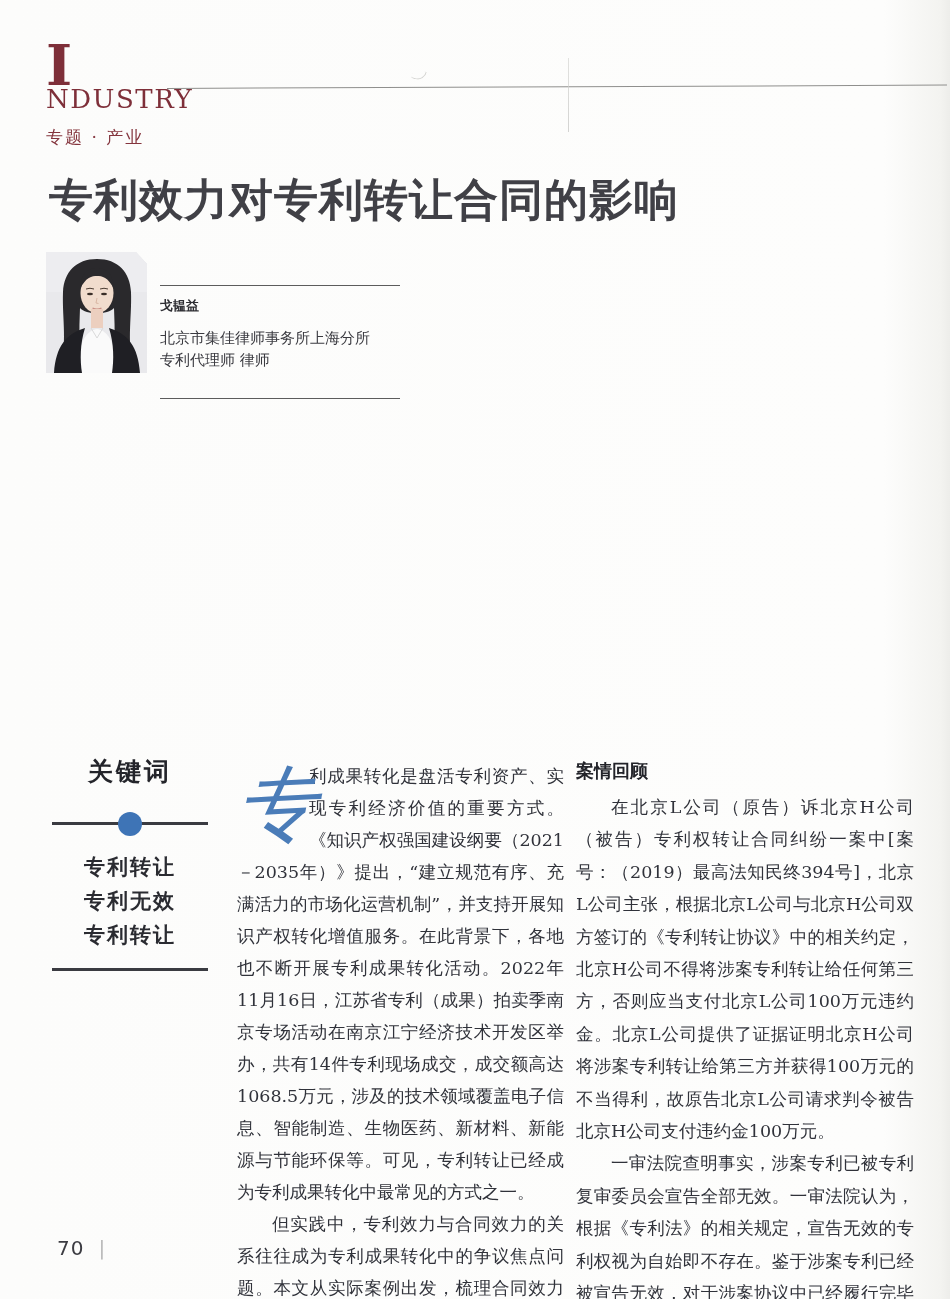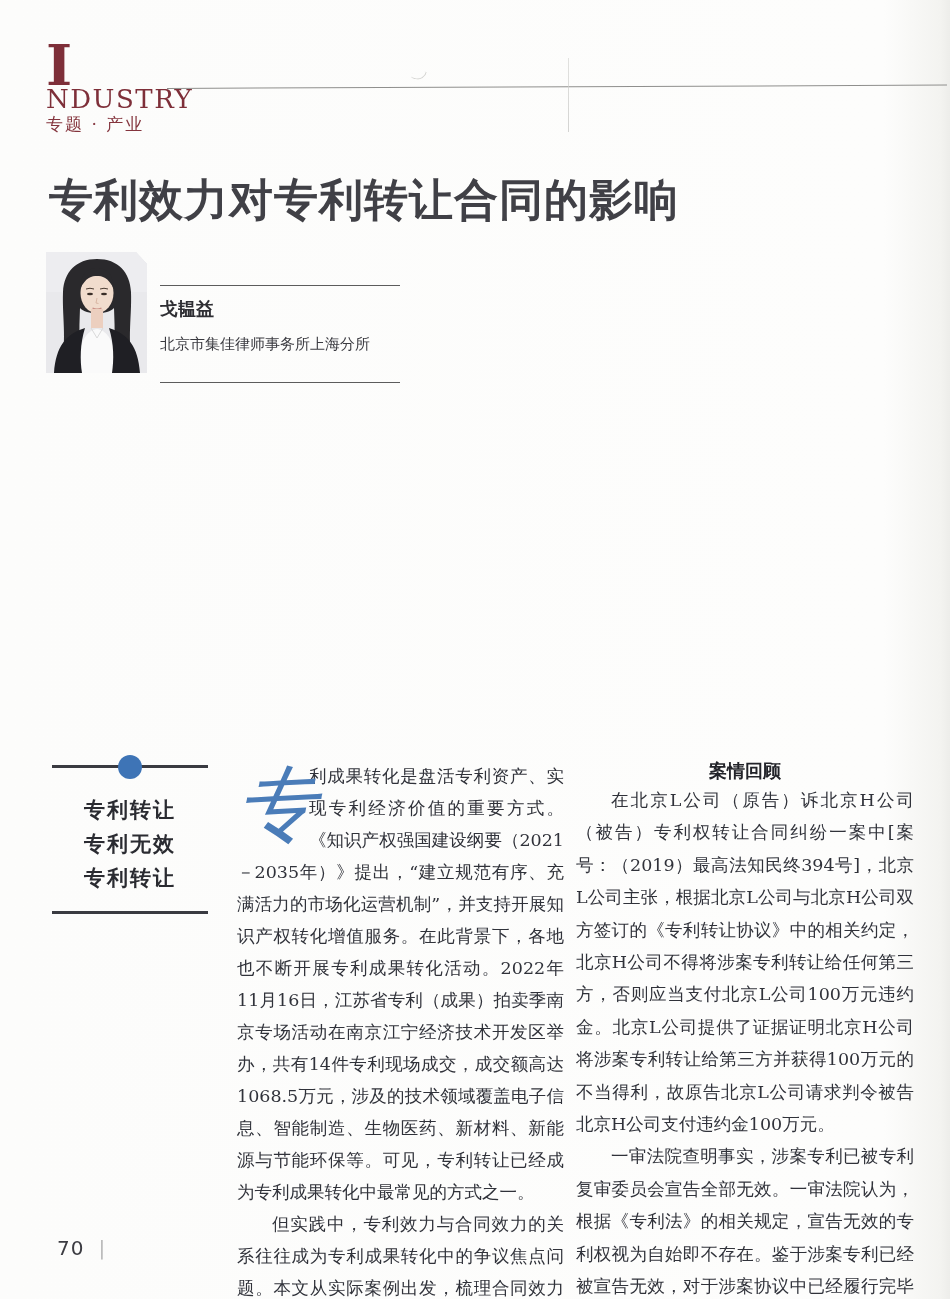--- a/index.html
+++ b/index.html
@@ -27,21 +27,21 @@
     font-size: 56px; line-height: 46px; font-weight: 700;
     margin-right: 7px; color: #7e2f39;
   }
   .masthead .word {
     font-family: "DejaVu Serif", "Liberation Serif", serif;
     font-size: 26px; letter-spacing: 1.5px; line-height: 22px;
     color: #7e2f39;
   }
   .masthead .sub {
     font-family: "DejaVu Serif", "Liberation Serif", serif;
-    font-size: 17px; letter-spacing: 2px; line-height: 22px; margin-top: 3px;
+    font-size: 17px; letter-spacing: 2px; line-height: 22px; margin-top: 16px;
     color: #84343d;
   }
   .head-rule {
     position: absolute; left: 167px; top: 88px; width: 780px; height: 0;
     border-top: 1.5px solid #8f8f8d;
     transform: rotate(-0.25deg); transform-origin: left center;
   }
 
   
   .article-title {
@@ -59,21 +59,21 @@
     background: #e9e9eb;
   }
   .author-photo svg { display: block; width: 100%; height: 100%; }
 
   .author-card {
     position: absolute; left: 160px; top: 285px; width: 240px;
   }
   .author-card .rule { height: 0; border-top: 1px solid #5c5c5c; }
   .author-name {
     font-family: "DejaVu Sans", "Liberation Sans", sans-serif;
-    font-size: 18px; font-weight: 700; color: #2e2e33;
+    font-size: 13px; font-weight: 700; color: #2e2e33;
     margin: 11px 0 12px 0;
   }
   .author-affil {
     font-family: "DejaVu Sans", "Liberation Sans", sans-serif;
     font-size: 15px; line-height: 22px; color: #3a3a40;
     margin-bottom: 27px;
   }
 
   
   .kw-col {
@@ -119,21 +119,21 @@
 
   
   .case-col {
     position: absolute; left: 576px; top: 758px; width: 338px;
     font-size: 17.5px; line-height: 32.4px; text-align: justify;
     color: #30323a;
   }
   .case-heading {
     font-family: "DejaVu Sans", "Liberation Sans", sans-serif;
     font-size: 18px; font-weight: 700; color: #222329;
-    line-height: 26px; text-align: center;
+    line-height: 26px; margin-bottom: 7px; text-align: left;
   }
   .case-col p { text-indent: 2em; }
 
   
   .folio {
     position: absolute; left: 57px; top: 1236px;
     font-family: "DejaVu Sans", "Liberation Sans", sans-serif;
     font-size: 20px; color: #3c3c42; letter-spacing: 1px;
   }
   .folio .divider { color: #b9b9b9; margin-left: 14px; font-weight: 400; }
@@ -192,25 +192,27 @@
       <path d="M8 121 C10 94 20 82 39 76 C34 92 34 108 36 121 Z" fill="#1f1f24"></path>
       <path d="M94 121 C92 94 82 82 63 76 C68 92 68 108 66 121 Z" fill="#1f1f24"></path>
     </svg>
   </div>
 
   <div class="author-card">
     <div class="rule"></div>
     <div class="author-name">戈韫益</div>
     <div class="author-affil">
       <div>北京市集佳律师事务所上海分所</div>
+      <div>专利代理师 律师</div>
     </div>
     <div class="rule"></div>
   </div>
 
   <div class="kw-col">
+    <div class="kw-heading">关键词</div>
     <div class="kw-rule">
       <div class="bar"></div>
       <div class="dot"></div>
     </div>
     <div class="kw-item">专利转让</div>
     <div class="kw-item">专利无效</div>
     <div class="kw-item">专利转让</div>
     <div class="kw-rule-bottom"></div>
   </div>
 

